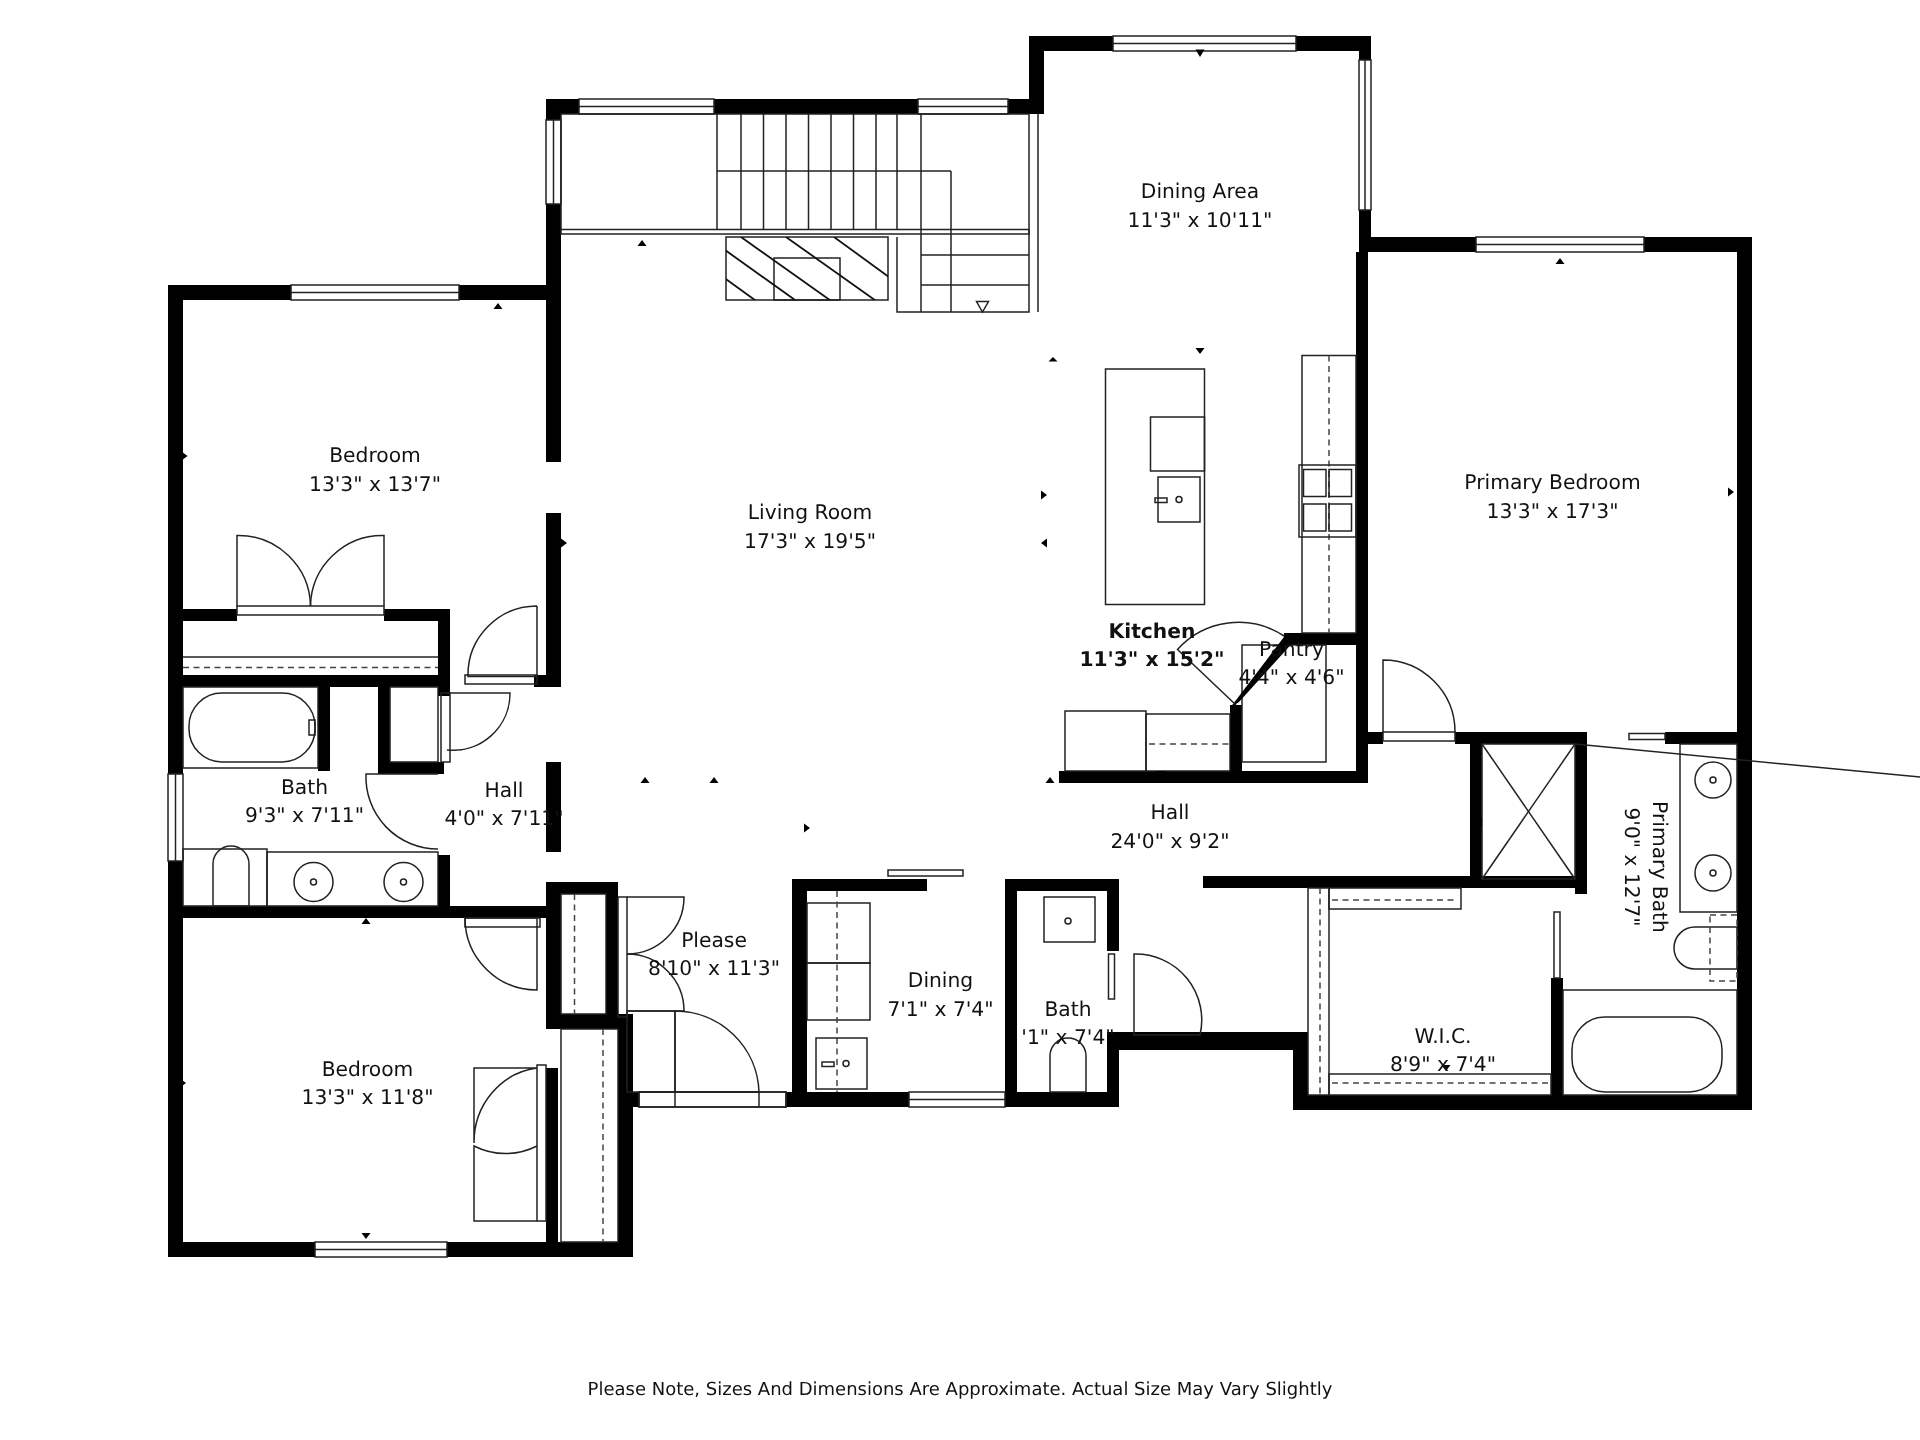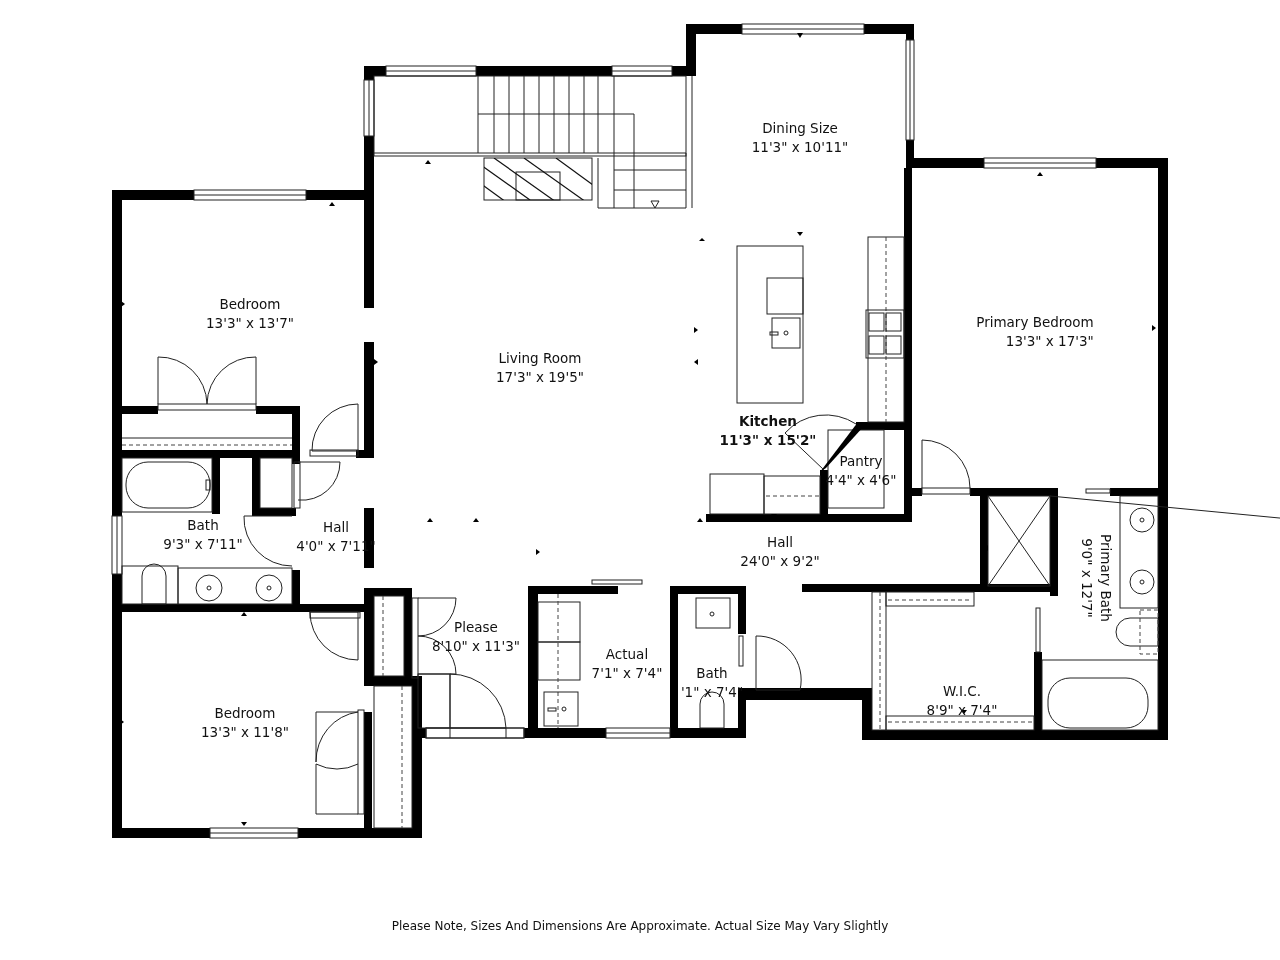--- a/index.html
+++ b/index.html
@@ -310,40 +310,40 @@
     <polygon class="mark" points="984,548 988,545 988,551"></polygon>
     <polygon class="mark" points="244,612 241,616 247,616"></polygon>
     <polygon class="mark" points="124,722 120,719 120,725"></polygon>
     <polygon class="mark" points="244,826 241,822 247,822"></polygon>
     <polygon class="mark" points="964,714 961,710 967,710"></polygon>
   </g>
 </svg>
 
 <div id="labels">
   <div class="room-label" style="left: 800px; top: 138px;">
-    <span class="nm">Dining Size</span>
+    <span class="nm">Dining Area</span>
     <span class="dm">11'3" x 10'11"</span>
   </div>
-  <div class="room-label" style="left: 540px; top: 352px; margin-top: 16px;">
+  <div class="room-label" style="left: 540px; top: 352px;">
     <span class="nm">Living Room</span>
     <span class="dm">17'3" x 19'5"</span>
   </div>
   <div class="room-label" style="left: 250px; top: 314px;">
     <span class="nm">Bedroom</span>
     <span class="dm">13'3" x 13'7"</span>
   </div>
-  <div class="room-label" style="left: 1035px; top: 332px; text-align: right;">
+  <div class="room-label" style="left: 1035px; top: 332px;">
     <span class="nm">Primary Bedroom</span>
     <span class="dm">13'3" x 17'3"</span>
   </div>
   <div class="room-label" style="left: 768px; top: 431px; font-weight: bold;">
     <span class="nm">Kitchen</span>
     <span class="dm">11'3" x 15'2"</span>
   </div>
-  <div class="room-label" style="left: 861px; top: 471px;">
+  <div class="room-label" style="left: 861px; top: 443px;">
     <span class="nm">Pantry</span>
     <span class="dm">4'4" x 4'6"</span>
   </div>
   <div class="room-label" style="left: 203px; top: 535px;">
     <span class="nm">Bath</span>
     <span class="dm">9'3" x 7'11"</span>
   </div>
   <div class="room-label" style="left: 336px; top: 537px;">
     <span class="nm">Hall</span>
     <span class="dm">4'0" x 7'11"</span>
@@ -354,21 +354,21 @@
   </div>
   <div class="room-label vertical" style="left: 1096px; top: 578px;">
     <span class="nm">Primary Bath</span>
     <span class="dm">9'0" x 12'7"</span>
   </div>
   <div class="room-label" style="left: 476px; top: 637px;">
     <span class="nm">Please</span>
     <span class="dm">8'10" x 11'3"</span>
   </div>
   <div class="room-label" style="left: 627px; top: 664px;">
-    <span class="nm">Actual</span>
+    <span class="nm">Dining</span>
     <span class="dm">7'1" x 7'4"</span>
   </div>
   <div class="room-label" style="left: 712px; top: 683px;">
     <span class="nm">Bath</span>
     <span class="dm">'1" x 7'4"</span>
   </div>
   <div class="room-label" style="left: 962px; top: 701px;">
     <span class="nm">W.I.C.</span>
     <span class="dm">8'9" x 7'4"</span>
   </div>

